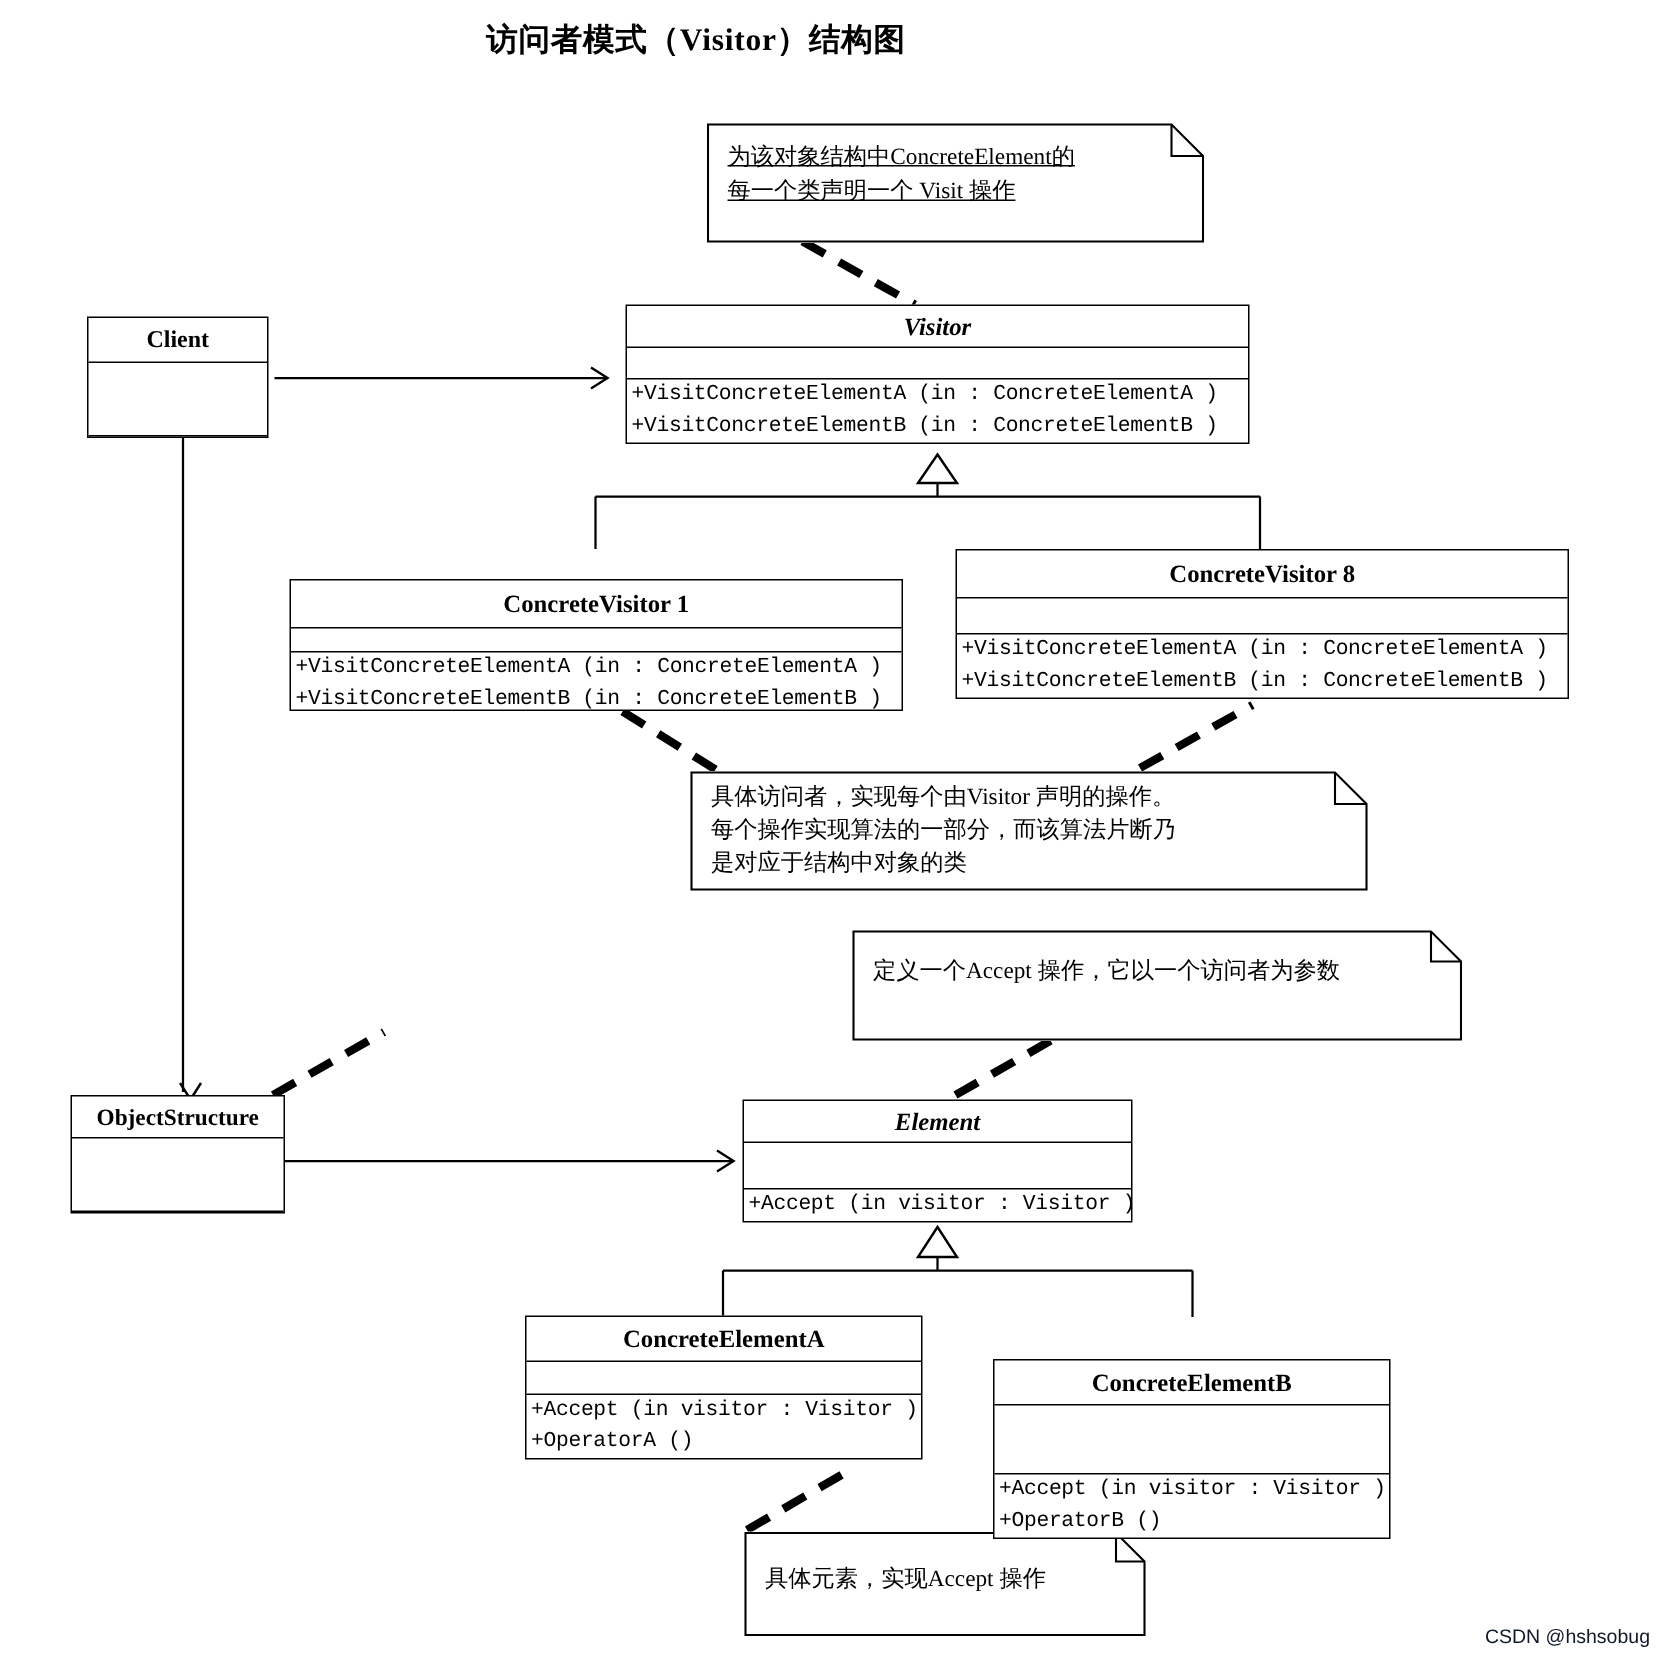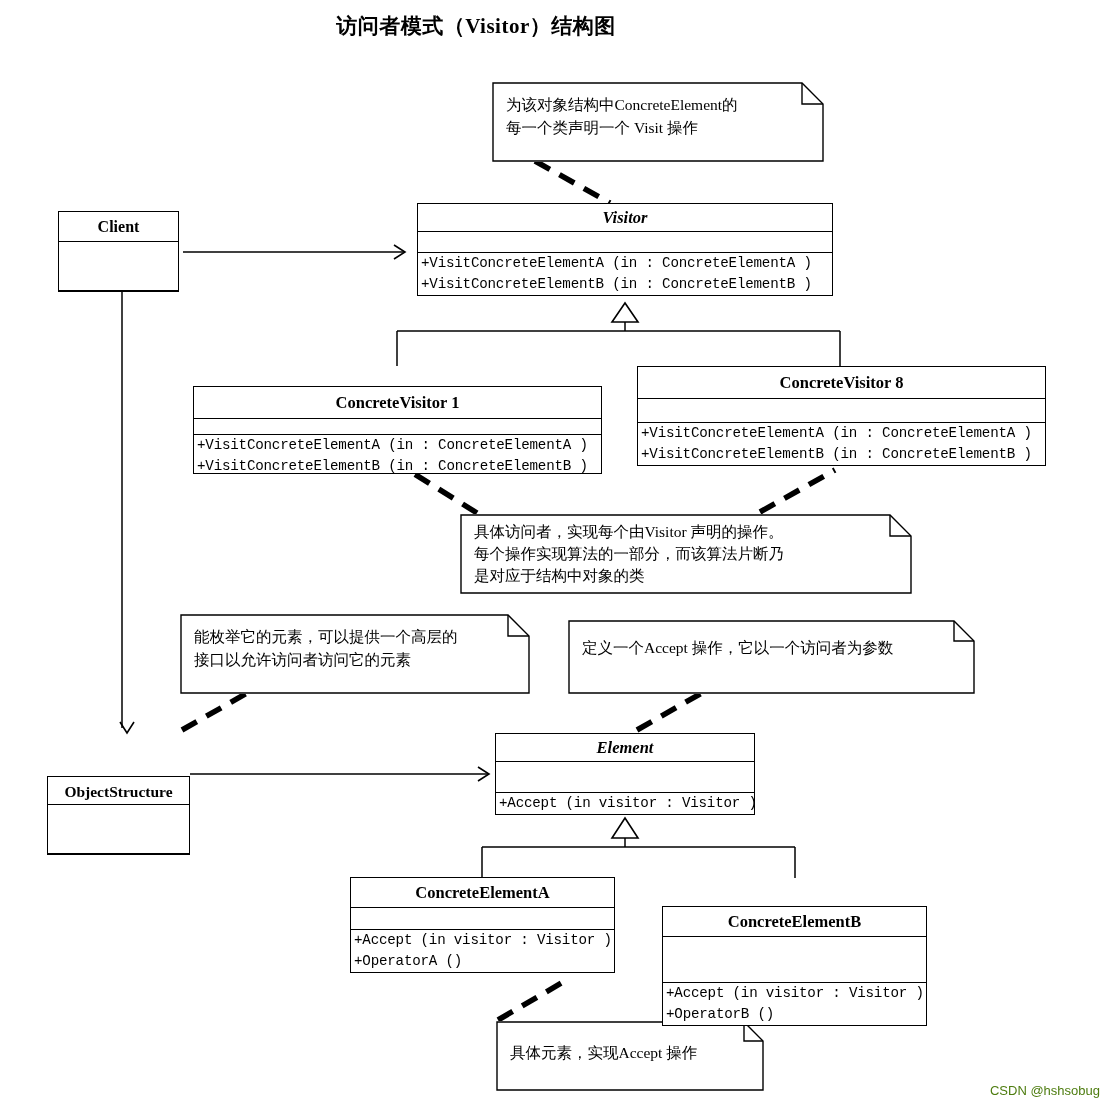--- a/index.html
+++ b/index.html
@@ -31,21 +31,20 @@
   .diagram-title {
     position: absolute;
     left: 0;
     top: 12px;
     width: 928px;
     text-align: center;
     font-size: 21px;
     font-weight: bold;
     letter-spacing: 0.5px;
     font-family: "Liberation Serif", "DejaVu Serif", serif;
-    padding-left: 12px;
   }
 
   
   .uml-class {
     position: absolute;
     box-sizing: border-box;
     border: 1.6px solid #000;
     background: #ffffff;
     display: flex;
     flex-direction: column;
@@ -102,21 +101,21 @@
     line-height: 1.5;
     font-family: "Liberation Serif", "DejaVu Serif", serif;
     white-space: pre-line;
   }
 
   .watermark {
     position: absolute;
     right: 10px;
     bottom: 8px;
     font-size: 13px;
-    color: #4d7c0f;
+    color: #0f172a;
     font-family: "Liberation Sans", sans-serif;
   }
 </style>
 </head>
 <body>
 
 <div id="canvas">
 
   <div class="diagram-title">访问者模式（Visitor）结构图</div>
 
@@ -162,47 +161,39 @@
       <line x1="535" y1="161" x2="610" y2="203"></line>
       <line x1="477" y1="513" x2="408" y2="470"></line>
       <line x1="760" y1="512" x2="835" y2="470"></line>
       <line x1="182" y1="730" x2="256" y2="688"></line>
       <line x1="637" y1="730" x2="707" y2="690"></line>
       <line x1="498" y1="1020" x2="570" y2="978"></line>
       <line x1="762" y1="1020" x2="690" y2="978"></line>
     </g>
   </svg>
 
-  <div class="uml-note" style="left:492px; top:82px; width:332px; height:80px;">
+  <div class="uml-note" style="left:471px; top:82px; width:332px; height:80px;text-decoration:underline;">
     <svg class="note-shape" viewBox="0 0 332 80" preserveAspectRatio="none">
       <path d="M1,1 H310 L331,22 V79 H1 Z" fill="#ffffff" stroke="#000" stroke-width="1.4"></path>
       <path d="M310,1 V22 H331" fill="none" stroke="#000" stroke-width="1.4"></path>
     </svg>
     <div class="note-text">为该对象结构中ConcreteElement的
 每一个类声明一个 Visit 操作</div>
   </div>
 
   <div class="uml-note" style="left:460px; top:514px; width:452px; height:80px;">
     <svg class="note-shape" viewBox="0 0 452 80" preserveAspectRatio="none">
       <path d="M1,1 H430 L451,22 V79 H1 Z" fill="#ffffff" stroke="#000" stroke-width="1.4"></path>
       <path d="M430,1 V22 H451" fill="none" stroke="#000" stroke-width="1.4"></path>
     </svg>
     <div class="note-text" style="padding-top:7px; line-height:1.42;">具体访问者，实现每个由Visitor 声明的操作。
 每个操作实现算法的一部分，而该算法片断乃
 是对应于结构中对象的类</div>
   </div>
 
-  <div class="uml-note" style="left:180px; top:614px; width:350px; height:80px;">
-    <svg class="note-shape" viewBox="0 0 350 80" preserveAspectRatio="none">
-      <path d="M1,1 H328 L349,22 V79 H1 Z" fill="#ffffff" stroke="#000" stroke-width="1.4"></path>
-      <path d="M328,1 V22 H349" fill="none" stroke="#000" stroke-width="1.4"></path>
-    </svg>
-    <div class="note-text">能枚举它的元素，可以提供一个高层的
-接口以允许访问者访问它的元素</div>
-  </div>
 
   <div class="uml-note" style="left:496px; top:1021px; width:268px; height:70px;">
     <svg class="note-shape" viewBox="0 0 268 70" preserveAspectRatio="none">
       <path d="M1,1 H248 L267,20 V69 H1 Z" fill="#ffffff" stroke="#000" stroke-width="1.4"></path>
       <path d="M248,1 V20 H267" fill="none" stroke="#000" stroke-width="1.4"></path>
     </svg>
     <div class="note-text" style="padding-top:20px;">具体元素，实现Accept 操作</div>
   </div>
 
   <div class="uml-note" style="left:568px; top:620px; width:407px; height:74px;">
@@ -239,21 +230,21 @@
 
   <div class="uml-class" style="left:637px; top:366px; width:409px; height:100px;">
     <div class="uml-name" style="height:32px; line-height:23px;">ConcreteVisitor 8</div>
     <div class="uml-attrs" style="height:26px;"></div>
     <div class="uml-ops">
       <div class="uml-op">+VisitConcreteElementA (in  : ConcreteElementA )</div>
       <div class="uml-op">+VisitConcreteElementB (in  : ConcreteElementB )</div>
     </div>
   </div>
 
-  <div class="uml-class" style="left:47px; top:776px; width:143px; height:79px;justify-content:center;">
+  <div class="uml-class" style="left:47px; top:730px; width:143px; height:79px;justify-content:center;">
     <div class="uml-name" style="height:28px; line-height:21px; font-size:15.5px;">ObjectStructure</div>
     <div class="uml-attrs" style="height:25px;"></div>
     <div class="uml-ops"></div>
   </div>
 
   <div class="uml-class" style="left:495px; top:733px; width:260px; height:82px;">
     <div class="uml-name abstract" style="height:28px; line-height:20px;">Element</div>
     <div class="uml-attrs" style="height:25px;"></div>
     <div class="uml-ops">
       <div class="uml-op">+Accept (in visitor  : Visitor )</div>

